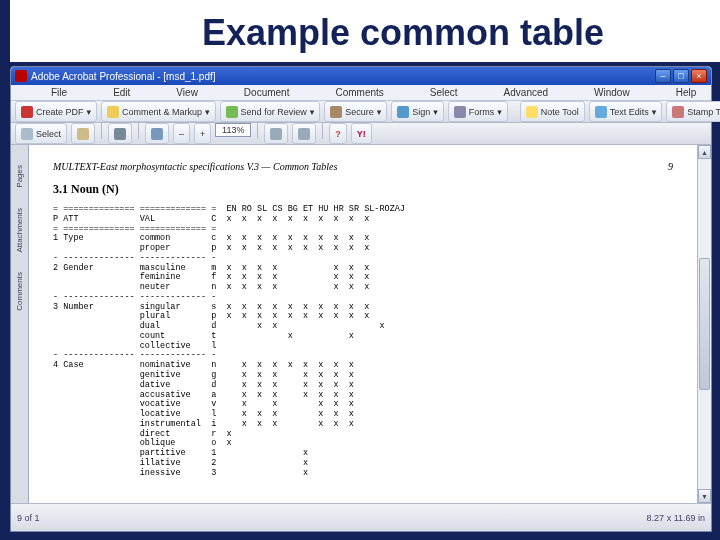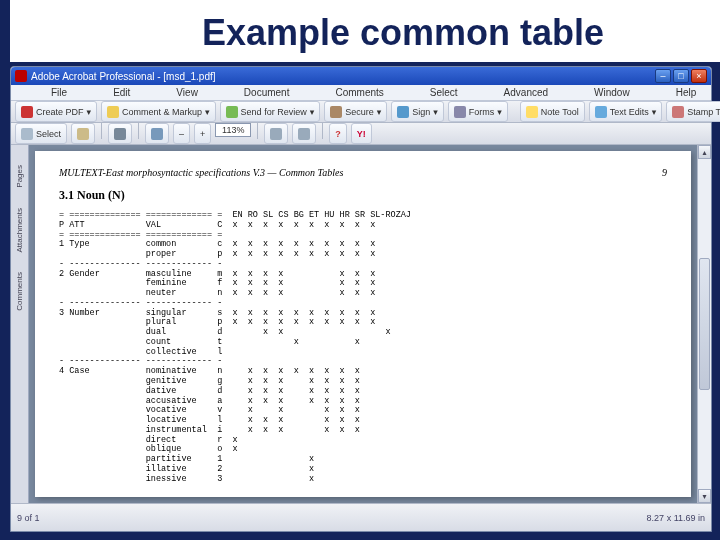--- a/index.html
+++ b/index.html
@@ -103,21 +103,20 @@
     align-items: center;
     padding-top: 20px;
     gap: 20px;
     font-size: 8px;
     color: #445;
   }
   .side-tabs span { writing-mode: vertical-rl; transform: rotate(180deg); }
   .doc-area {
     flex: 1;
     background: #78889e;
-    padding: 6px;
     overflow: hidden;
   }
   .page {
     background: #fff;
     width: 100%;
     height: 100%;
     padding: 16px 24px 8px 24px;
     font-family: "Courier New", monospace;
     font-size: 9px;
     color: #000;

